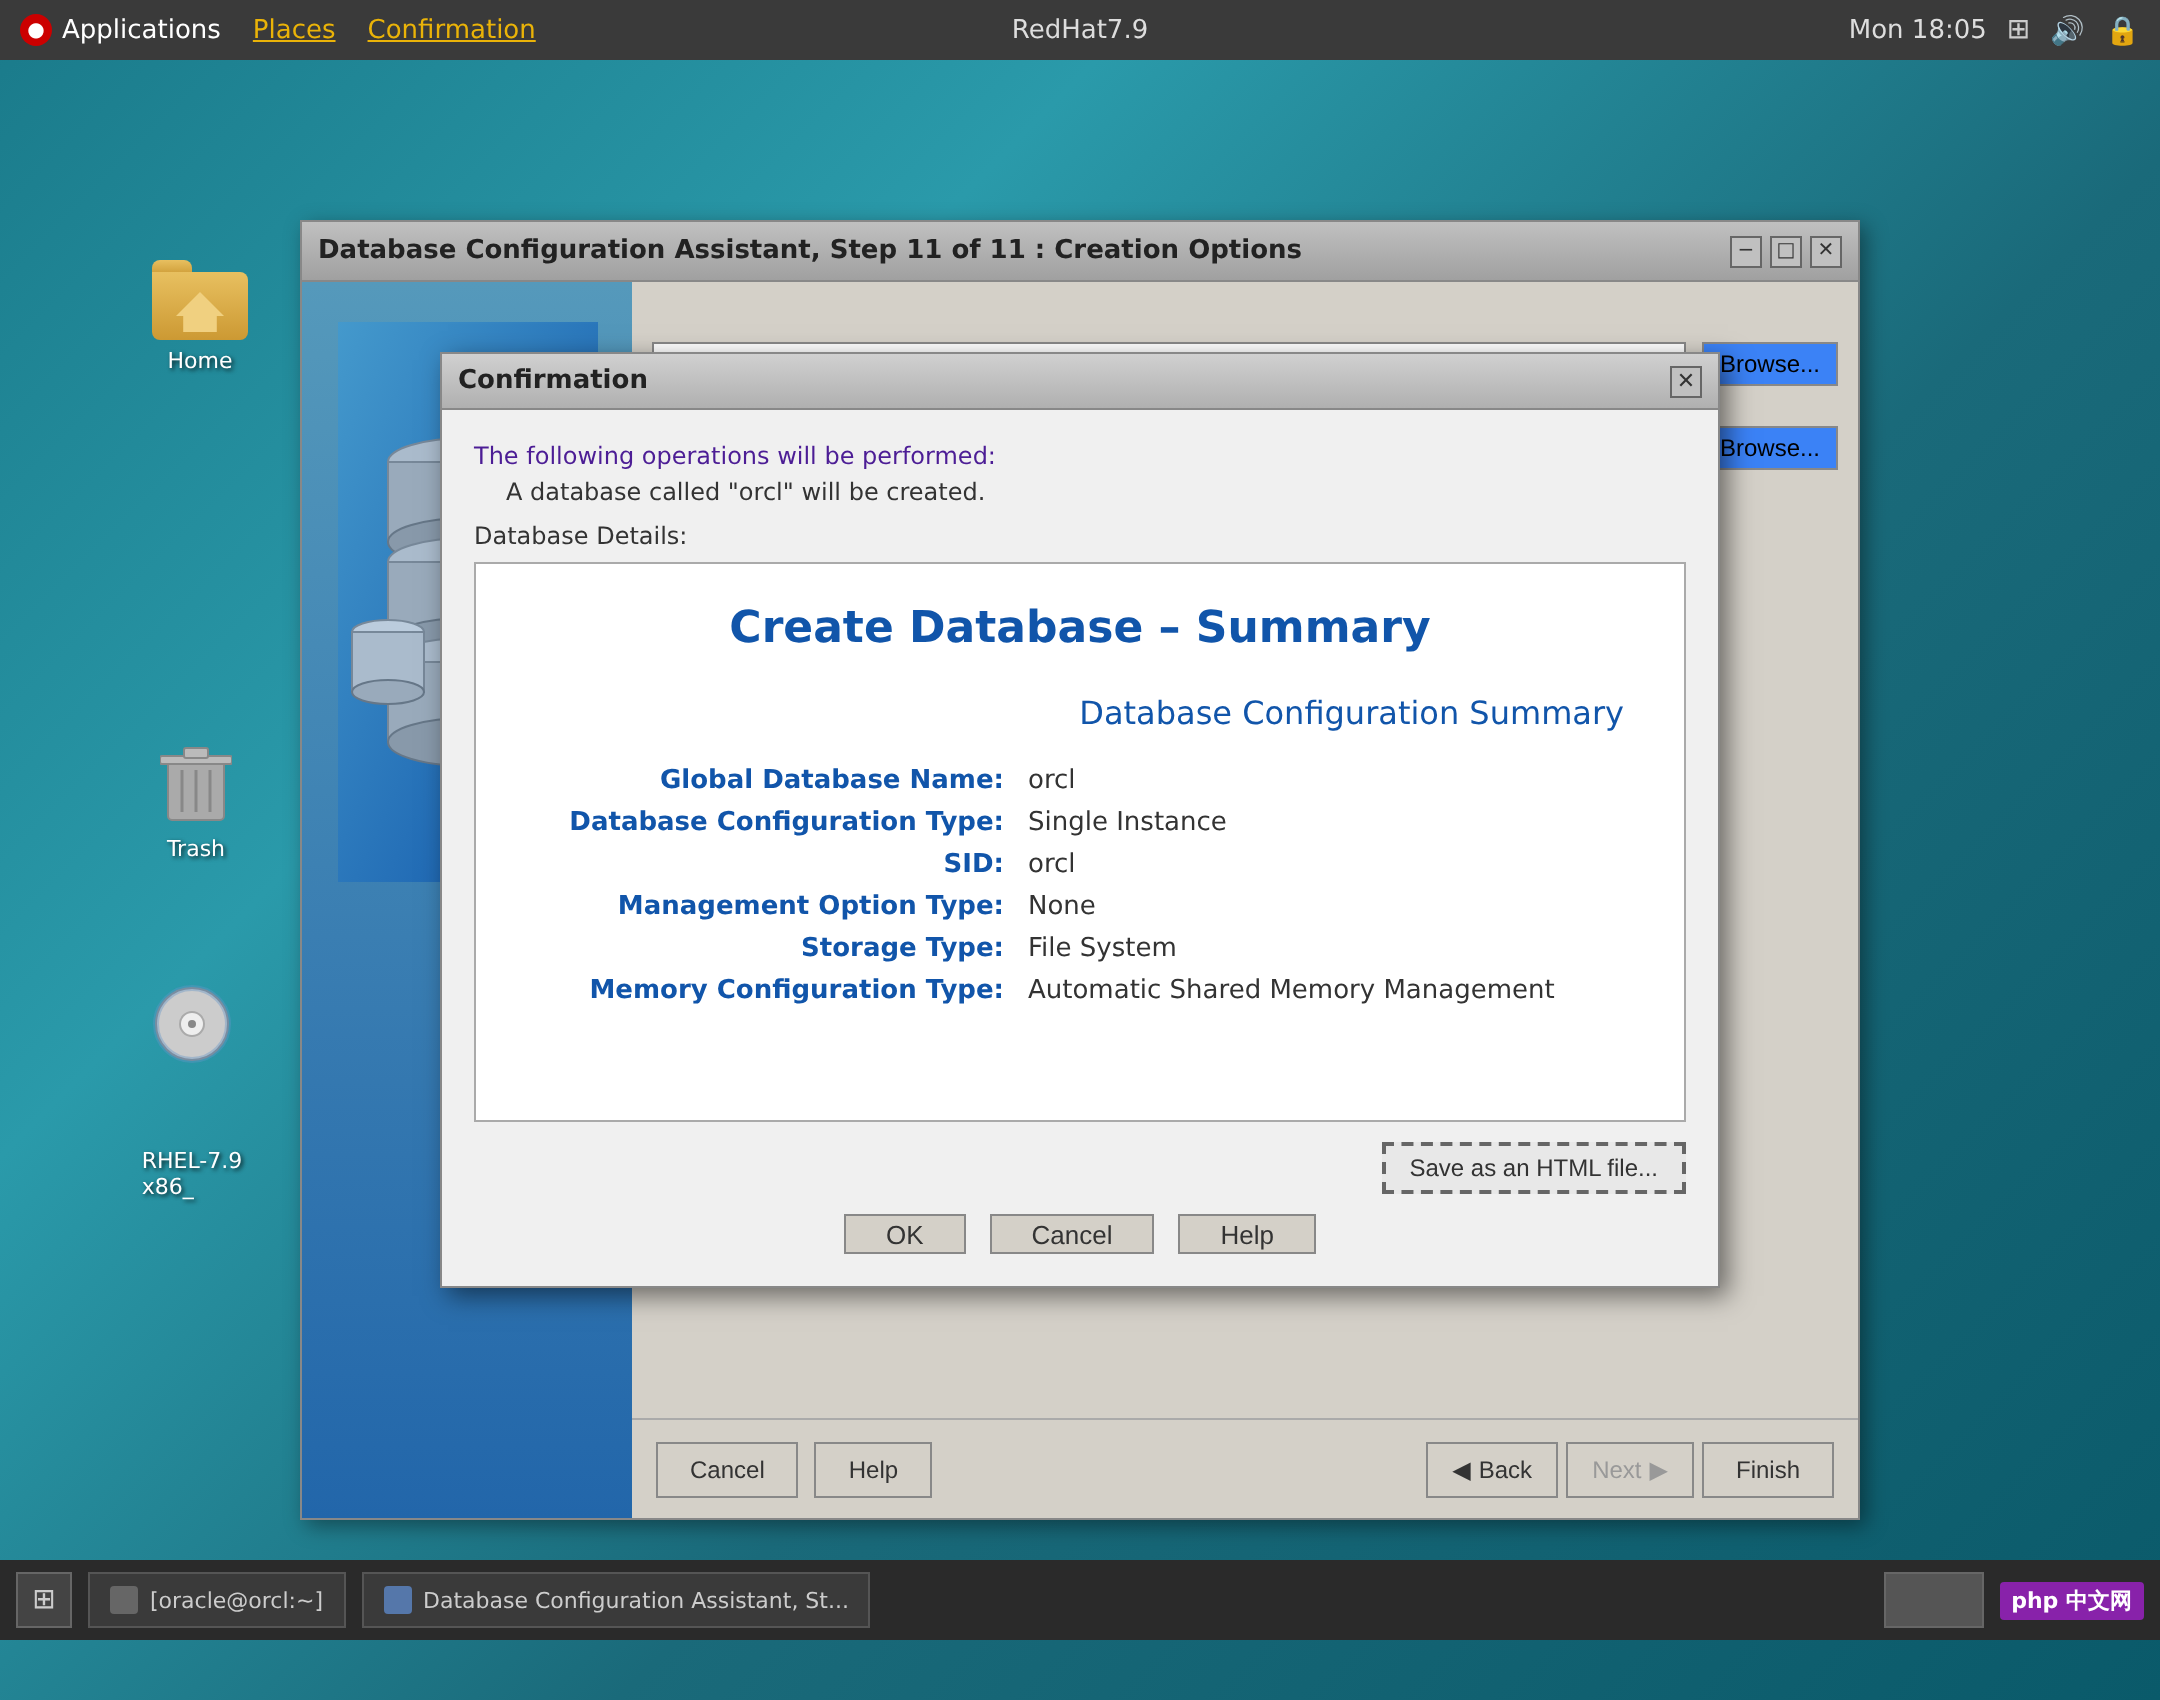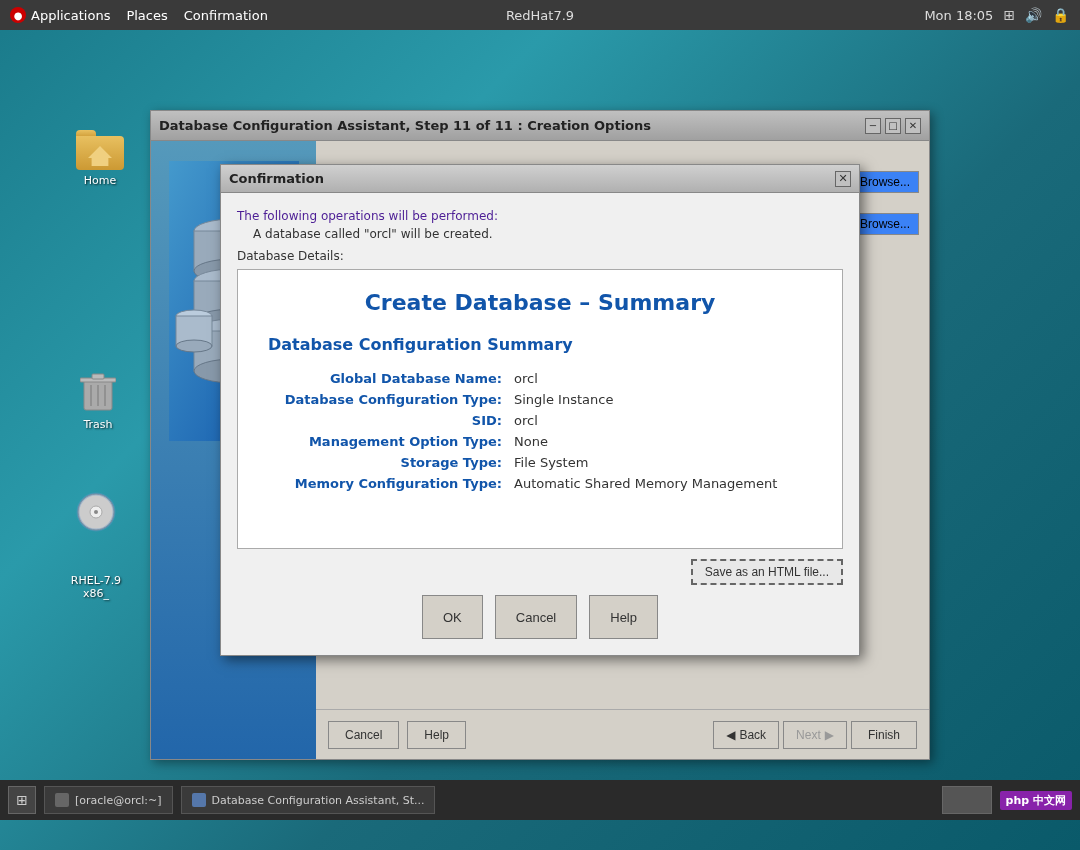--- a/index.html
+++ b/index.html
@@ -54,23 +54,24 @@
       height: 16px;
       background: #cc0000;
       border-radius: 50%;
       display: flex;
       align-items: center;
       justify-content: center;
       font-size: 10px;
       color: white;
     }
     .menu-item {
-      color: #ffffff;
+      color: #eab308;
       font-size: 13px;
       cursor: pointer;
+      text-decoration: underline;
     }
     .icon-btn {
       color: #ccc;
       font-size: 14px;
       cursor: pointer;
     }
 
     
     .desktop {
       width: 1080px;
@@ -85,21 +86,21 @@
       display: flex;
       flex-direction: column;
       align-items: center;
       gap: 4px;
       cursor: pointer;
       width: 80px;
     }
     .desktop-icon .icon-label {
       color: white;
       font-size: 11px;
-      text-align: center;
+      text-align: left;
       text-shadow: 1px 1px 2px rgba(0,0,0,0.8);
     }
 
     
     .outer-window {
       position: absolute;
       left: 150px;
       top: 80px;
       width: 780px;
       height: 650px;
@@ -318,23 +319,24 @@
     }
     .summary-main-title {
       text-align: center;
       font-size: 22px;
       font-weight: bold;
       color: #1155aa;
       margin-bottom: 20px;
     }
     .summary-section-title {
       font-size: 16px;
-      font-weight: bold;
+      font-weight: normal;
       color: #1155aa;
       margin-bottom: 14px;
+      text-align: right;
     }
     .summary-table {
       width: 100%;
       border-collapse: collapse;
     }
     .summary-table tr td {
       padding: 3px 6px;
       font-size: 13px;
       vertical-align: top;
     }
@@ -364,21 +366,21 @@
       cursor: pointer;
       color: #333;
     }
     .modal-action-row {
       display: flex;
       justify-content: center;
       gap: 12px;
       margin-top: 10px;
     }
     .modal-btn {
-      height: 44px;
+      height: 20px;
       padding: 0 20px;
       background: #d4d0c8;
       border: 1px solid #888;
       font-size: 13px;
       cursor: pointer;
       color: #333;
     }
 
     
     .taskbar {

